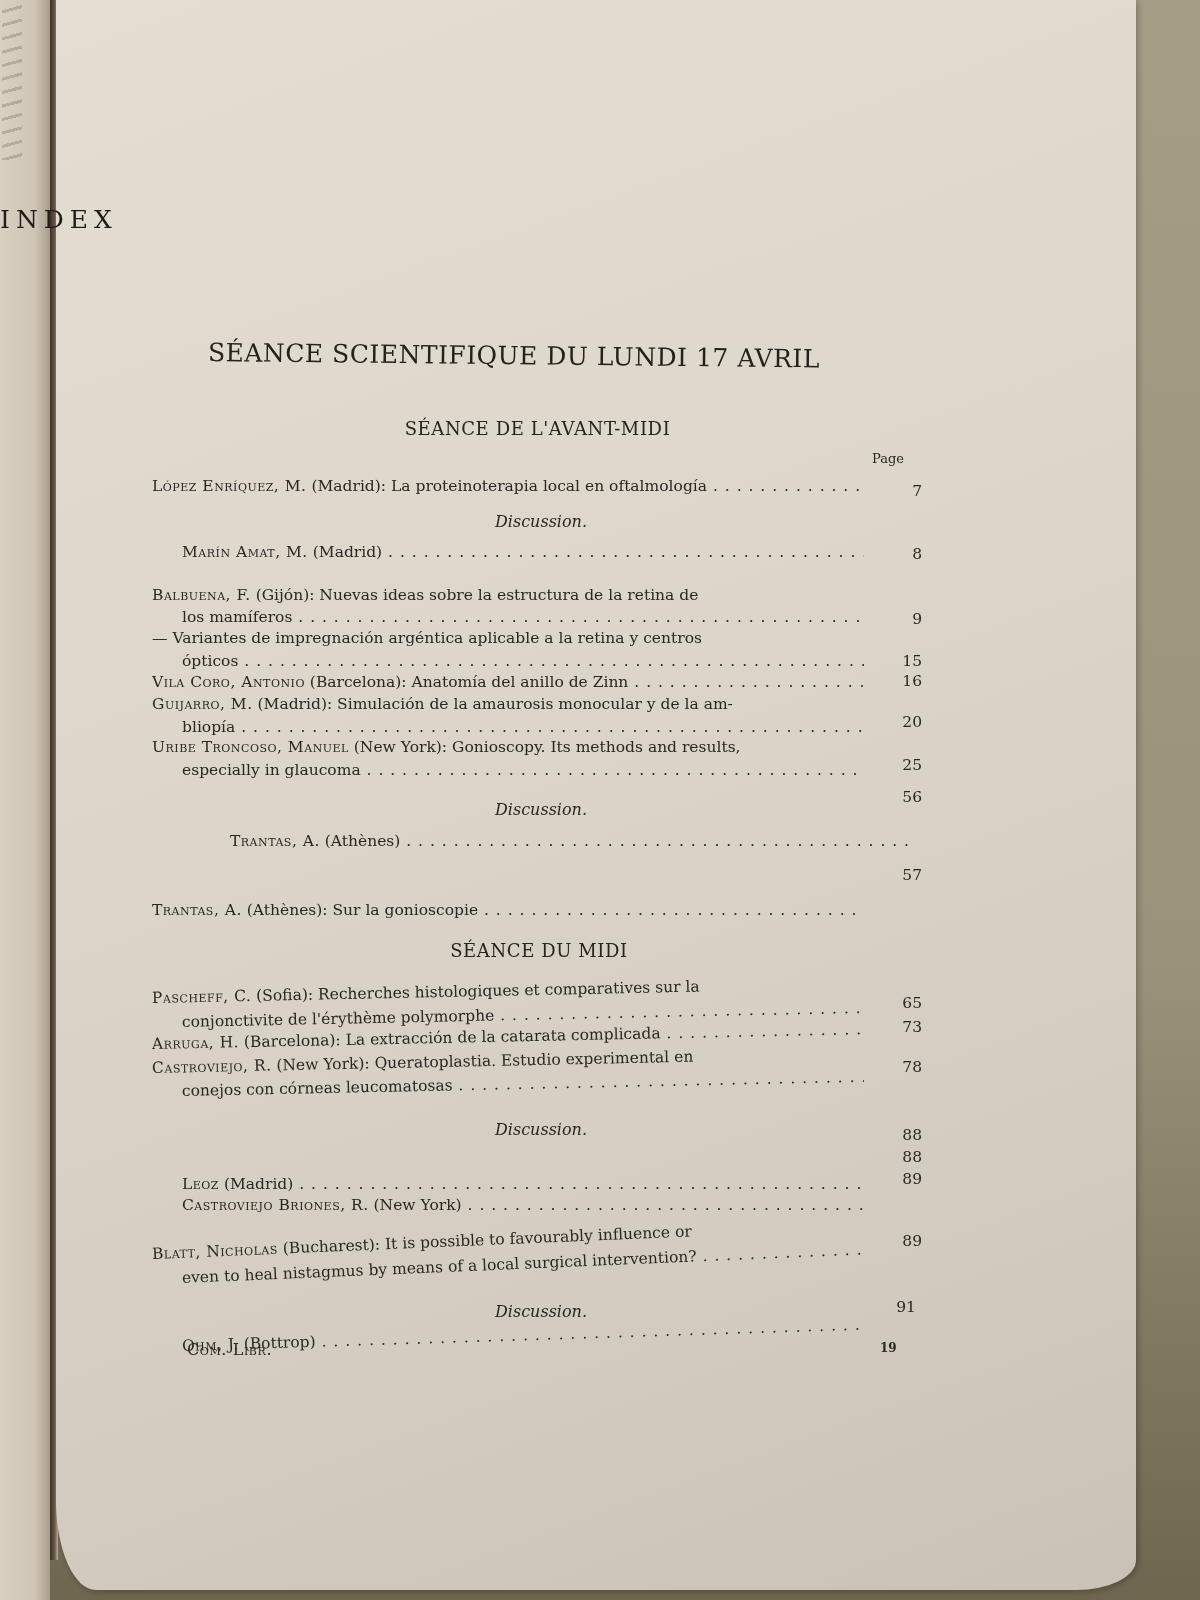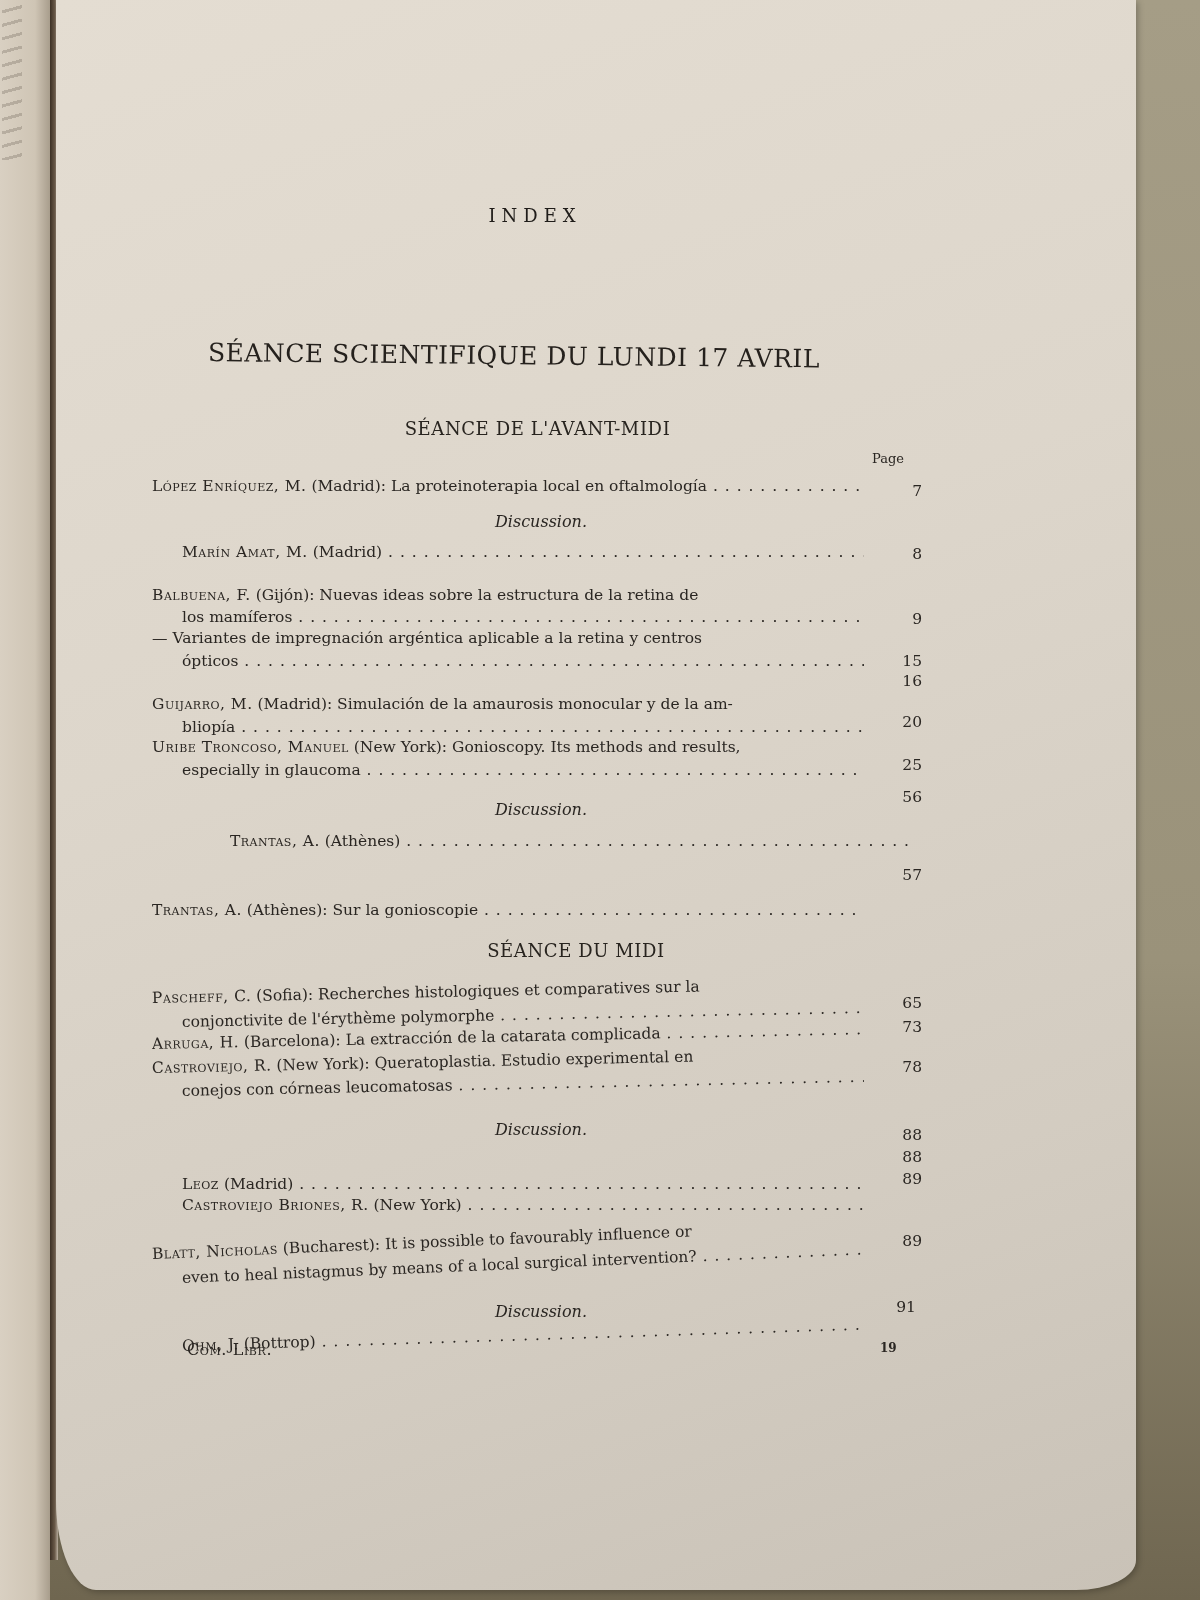--- a/index.html
+++ b/index.html
@@ -85,22 +85,21 @@
       left: 0;
       top: 0;
       width: 1200px;
       height: 1600px;
     }
     .title {
       position: absolute;
       top: 205px;
       left: 0;
       width: 1070px;
-      text-align: center;
-      font-size: 18px;
+      font-size: 25px;
       letter-spacing: 6px;
       color: #1f1c19;
     }
     .session-title {
       position: absolute;
       top: 338px;
       left: 208px;
       width: 650px;
       font-size: 25px;
       letter-spacing: 0.5px;
@@ -224,20 +223,23 @@
   <div class="pg" style="top:610px;">9</div>
 
   <div class="line" style="top:628px;">
     <span>— Variantes de impregnación argéntica aplicable a la retina y centros</span>
   </div>
   <div class="line indent" style="top:651px;">
     <span>ópticos</span><span class="dots"></span>
   </div>
   <div class="pg" style="top:652px;">15</div>
 
+  <div class="line" style="top:672px;">
+    <span class="sc">Vila Coro, Antonio</span><span> (Barcelona): Anatomía del anillo de Zinn</span><span class="dots"></span>
+  </div>
   <div class="pg" style="top:672px;">16</div>
 
   <div class="line" style="top:694px;">
     <span class="sc">Guijarro, M.</span><span> (Madrid): Simulación de la amaurosis monocular y de la am-</span>
   </div>
   <div class="line indent" style="top:717px;">
     <span>bliopía</span><span class="dots"></span>
   </div>
   <div class="pg" style="top:713px;">20</div>
 
@@ -254,21 +256,21 @@
   <div class="line indent" style="top:831px;margin-left:48px;">
     <span class="sc">Trantas, A.</span><span> (Athènes)</span><span class="dots"></span>
   </div>
   <div class="pg" style="top:788px;text-align:right;">56</div>
 
   <div class="line" style="top:873px;margin-top:27px;">
     <span class="sc">Trantas, A.</span><span> (Athènes): Sur la gonioscopie</span><span class="dots"></span>
   </div>
   <div class="pg" style="top:866px;">57</div>
 
-  <div class="subhead" style="top:940px; width:1078px;padding-left:37px;">SÉANCE DU MIDI</div>
+  <div class="subhead" style="top:940px; width:1078px;">SÉANCE DU MIDI</div>
 
   <div class="line tilt-a" style="top:988px;">
     <span class="sc">Pascheff, C.</span><span> (Sofia): Recherches histologiques et comparatives sur la</span>
   </div>
   <div class="line indent tilt-a" style="top:1012px;">
     <span>conjonctivite de l'érythème polymorphe</span><span class="dots"></span>
   </div>
   <div class="pg" style="top:994px;">65</div>
 
   <div class="line tilt-a" style="top:1034px;">

